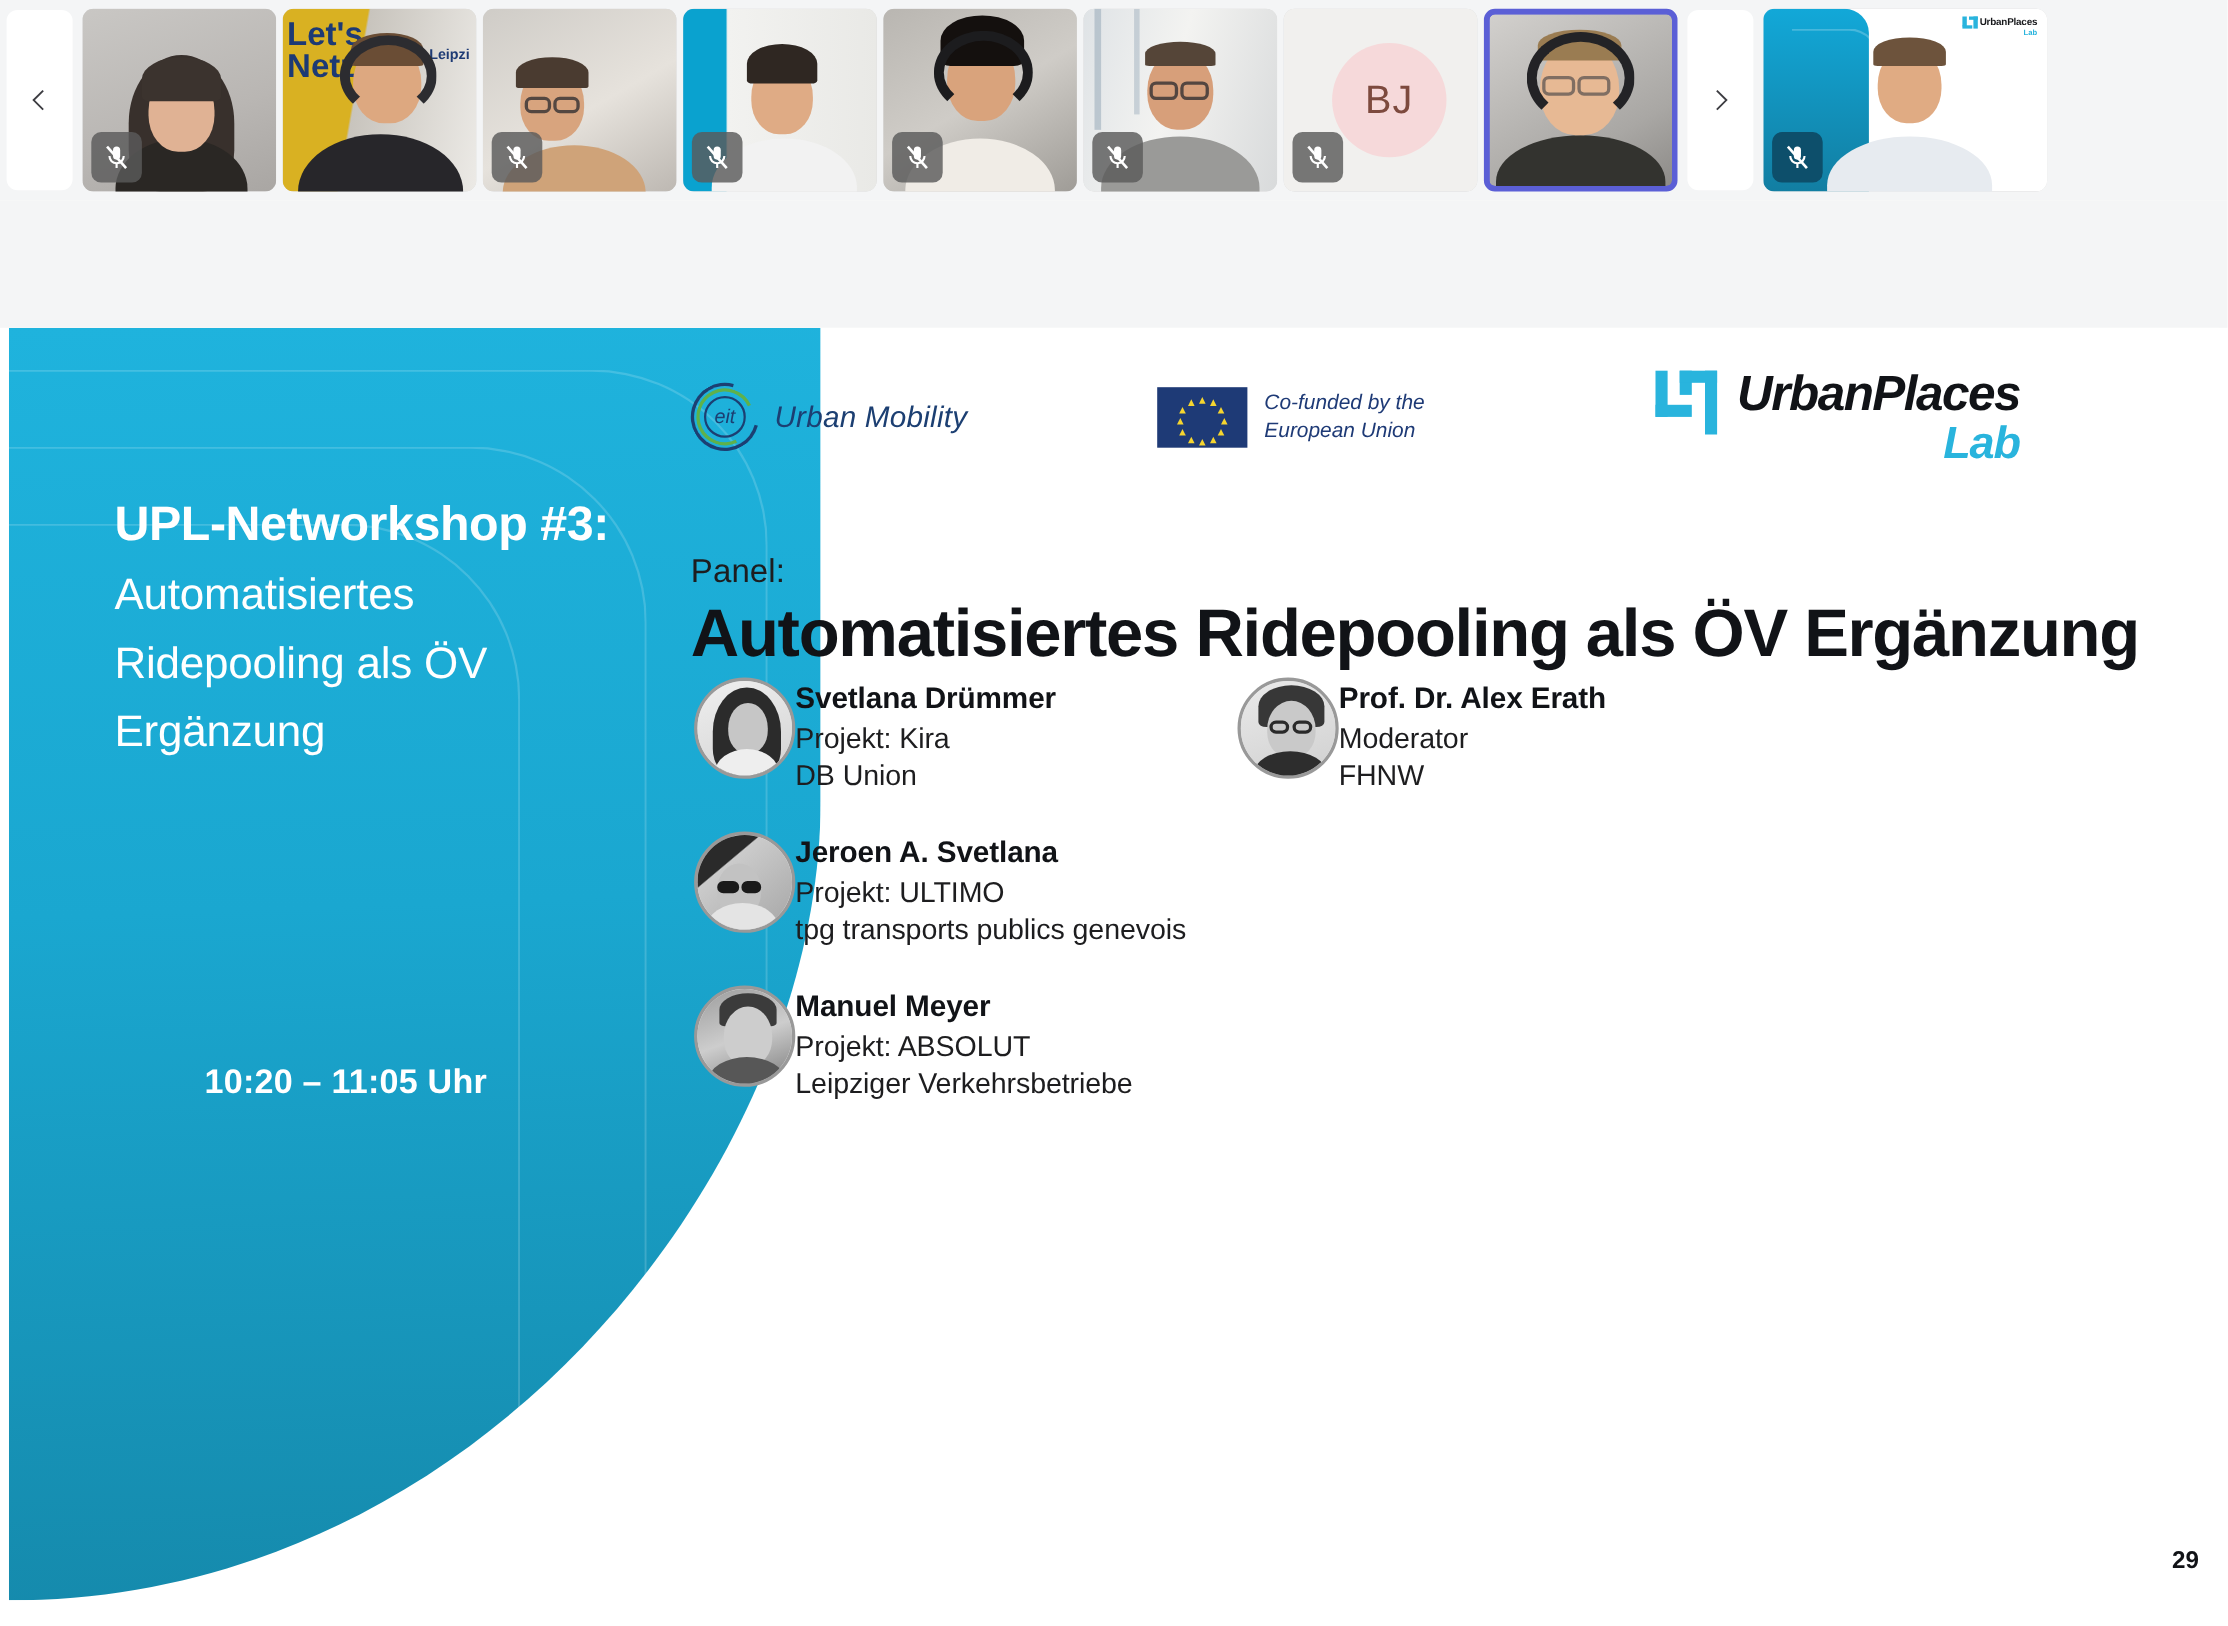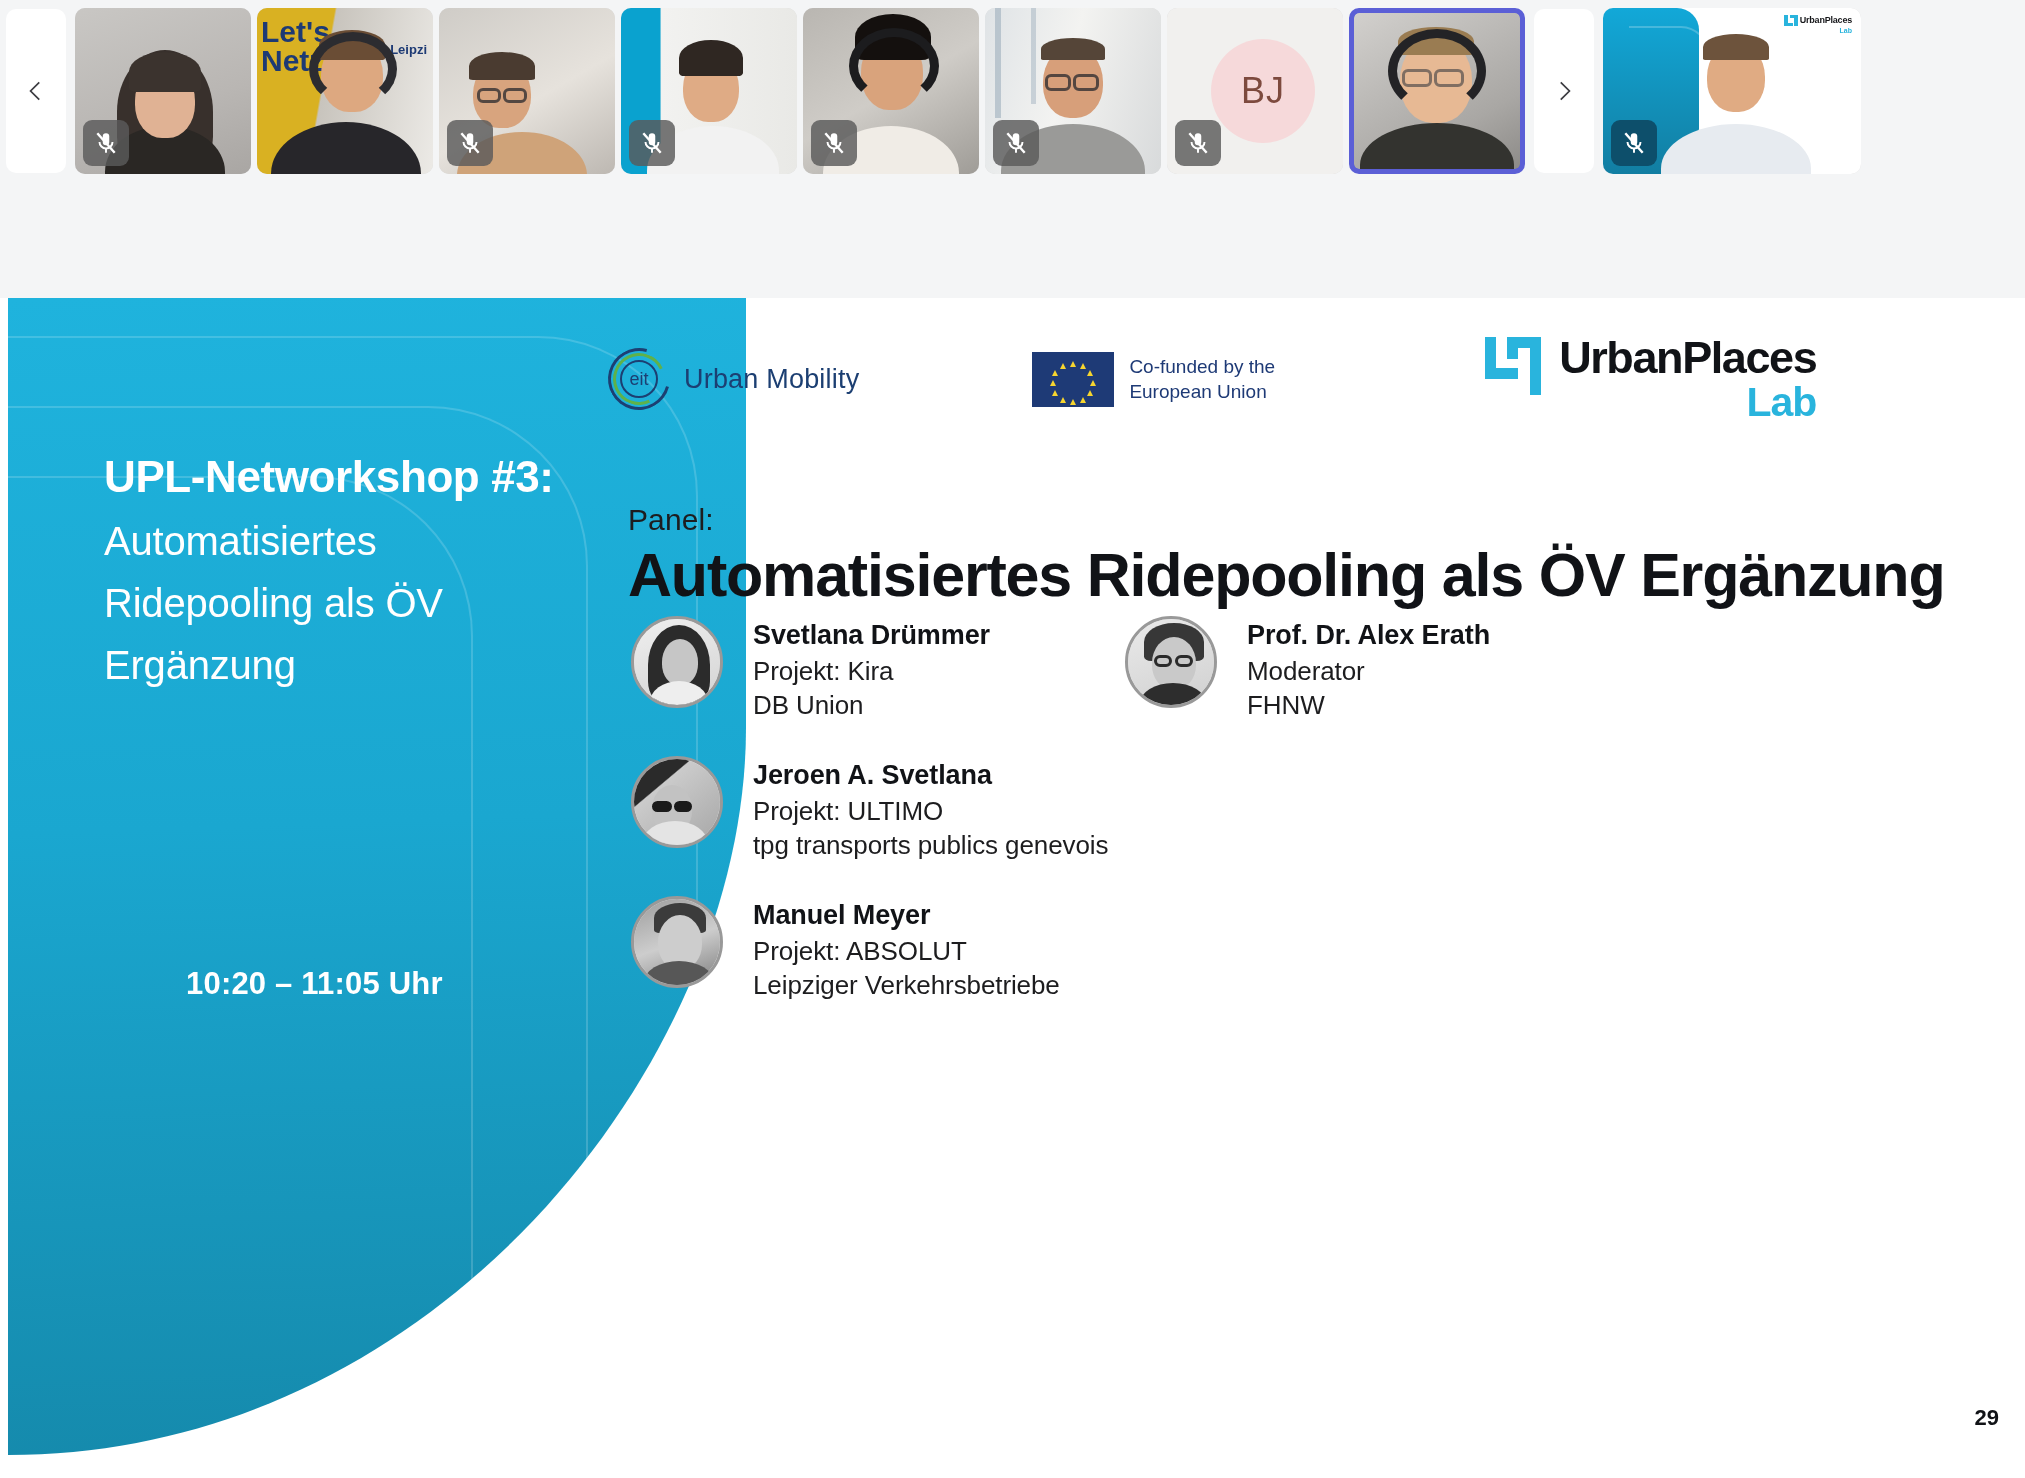--- a/index.html
+++ b/index.html
@@ -153,22 +153,22 @@
     letter-spacing: -.2px;
   }
   #ws-time {
     position: absolute; left: 178px; top: 668px;
     font-size: 31px; font-weight: bold; color: #ffffff;
     letter-spacing: .2px;
   }
 
   
   #logos {
-    position: absolute; left: 600px; top: 37px;
-    display: flex; align-items: center;
+    position: absolute; left: 620px; top: 37px;
+    display: flex; align-items: center; font-style: italic;
   }
   .eit-logo { display: flex; align-items: center; }
   .eit-mark { width: 62px; height: 62px; position: relative; margin-right: 14px; }
   .eit-txt { font-size: 27px; color: #1c3f72; letter-spacing: .2px; }
 
   .eu-logo { display: flex; align-items: center; margin-left: 173px; }
   .eu-flag {
     width: 82px; height: 55px; background: #1e3a76;
     position: relative; margin-right: 15px; flex: 0 0 auto;
   }
@@ -200,21 +200,21 @@
     position: absolute;
     display: flex; align-items: flex-start;
   }
   .sp-photo {
     width: 92px; height: 92px; border-radius: 50%;
     border: 3px solid #2cb3d8;
     overflow: hidden; position: relative;
     flex: 0 0 auto; background: #e3e3e3;
     filter: grayscale(100%);
   }
-  .sp-info { margin-left: 30px; padding-top: 2px; }
+  .sp-info { padding-top: 2px; }
   .sp-name { font-size: 27px; font-weight: bold; color: #111317; letter-spacing: -.1px; line-height: 1.32; }
   .sp-line { font-size: 26px; font-weight: 400; color: #1d1d1f; line-height: 1.33; letter-spacing: -.1px; }
 
   #sp0 { left: 623px; top: 318px; }
   #sp1 { left: 1117px; top: 318px; }
   #sp2 { left: 623px; top: 458px; }
   #sp3 { left: 623px; top: 598px; }
 
   #page-no {
     position: absolute; right: 18px; bottom: 24px;

